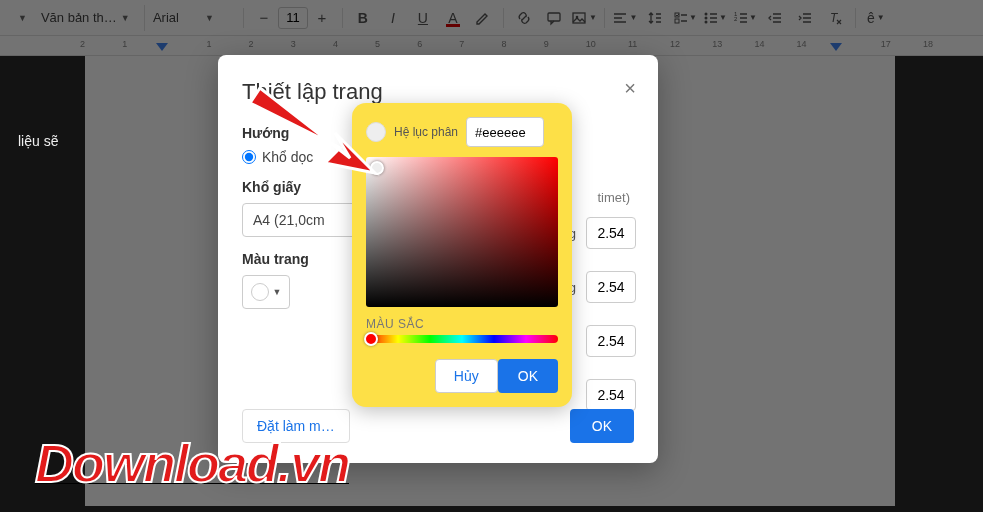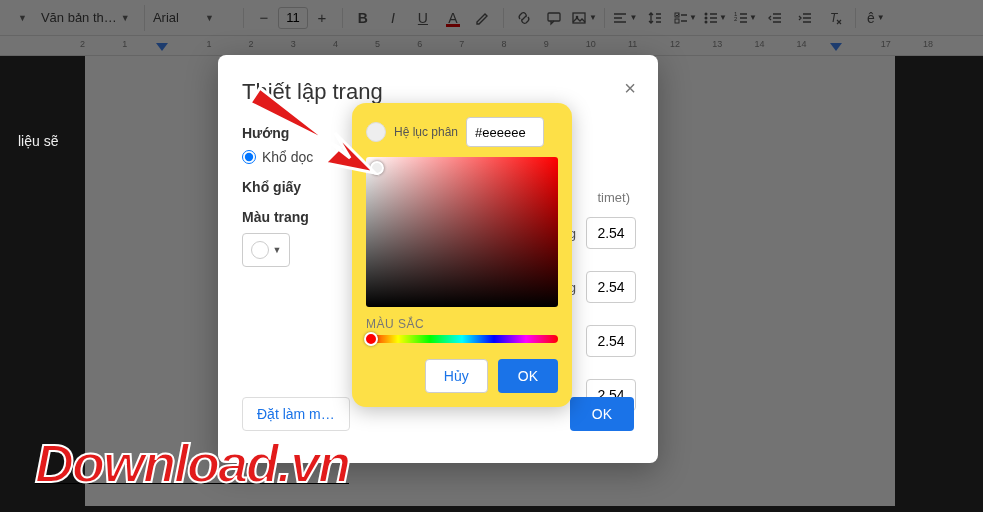--- a/index.html
+++ b/index.html
@@ -40,35 +40,35 @@
 .paper-input { width: 120px; height: 34px; border: 1px solid #ccc; border-radius: 4px; padding: 0 10px; font-size: 14px; color: #444; }
 .color-swatch-btn { width: 48px; height: 34px; border: 1px solid #ccc; border-radius: 4px; display: flex; align-items: center; justify-content: center; gap: 4px; cursor: pointer; }
 .color-swatch-btn .circle { width: 18px; height: 18px; border-radius: 50%; border: 1px solid #ccc; background: #fff; }
 .color-swatch-btn .caret { font-size: 9px; color: #555; }
 
 .margin-col { position: absolute; top: 162px; right: 22px; display: flex; flex-direction: column; gap: 22px; }
 .margin-row { display: flex; align-items: center; gap: 10px; justify-content: flex-end; }
 .margin-row .mlbl { font-size: 13px; color: #555; }
 .margin-input { width: 50px; height: 32px; border: 1px solid #ccc; border-radius: 4px; text-align: center; font-size: 14px; }
 
-.dlg-footer { position: absolute; bottom: 32px; left: 24px; right: 24px; display: flex; align-items: center; justify-content: space-between; }
+.dlg-footer { position: absolute; bottom: 20px; left: 24px; right: 24px; display: flex; align-items: center; justify-content: space-between; }
 .link-btn { color: #1a73e8; font-size: 14px; cursor: pointer; padding: 8px 14px; border: 1px solid #ddd; border-radius: 4px; background: #fff; }
 .primary-btn { background: #1a73e8; color: #fff; font-size: 14px; padding: 9px 22px; border: none; border-radius: 4px; cursor: pointer; font-weight: 500; }
 
 .picker { position: absolute; left: 352px; top: 103px; width: 220px; background: #fde047; border-radius: 14px; box-shadow: 0 4px 20px rgba(0,0,0,0.25); padding: 14px; z-index: 50; }
 .picker-top { display: flex; align-items: center; gap: 8px; margin-bottom: 10px; }
 .picker-top .preview { width: 20px; height: 20px; border-radius: 50%; background: #eeeeee; border: 1px solid #ddd; }
 .picker-top .hex-label { font-size: 12px; color: #555; }
 .picker-top .hex-input { width: 78px; height: 30px; border: 1px solid #ccc; border-radius: 4px; padding: 0 8px; font-size: 13px; }
 .sv-area { width: 192px; height: 150px; position: relative; border-radius: 3px; background: linear-gradient(to bottom, rgba(0,0,0,0), #000), linear-gradient(to right, #fff, #ff0000); margin-bottom: 10px; }
 .sv-handle { position: absolute; width: 14px; height: 14px; border-radius: 50%; border: 2px solid #fff; box-shadow: 0 0 3px rgba(0,0,0,0.5); left: 4px; top: 4px; background: #eee; }
 .hue-label { font-size: 12px; color: #777; letter-spacing: 0.5px; margin-bottom: 4px; }
 .hue-bar { width: 192px; height: 8px; border-radius: 4px; background: linear-gradient(to right, #ff0000, #ffff00, #00ff00, #00ffff, #0000ff, #ff00ff, #ff0000); position: relative; margin-bottom: 16px; }
 .hue-handle { position: absolute; left: -2px; top: -3px; width: 14px; height: 14px; border-radius: 50%; background: #ff0000; border: 2px solid #fff; box-shadow: 0 0 3px rgba(0,0,0,0.4); }
-.picker-footer { display: flex; justify-content: flex-end; gap: 10px; }
+.picker-footer { display: flex; justify-content: flex-end; }
 .picker-footer .cancel { background: #fff; border: 1px solid #ccc; color: #1a73e8; padding: 8px 18px; border-radius: 4px; font-size: 14px; cursor: pointer; }
 .picker-footer .ok { background: #1a73e8; color: #fff; border: none; padding: 8px 20px; border-radius: 4px; font-size: 14px; cursor: pointer; font-weight: 500; }
 
 .arrow { position: absolute; left: 240px; top: 78px; z-index: 60; pointer-events: none; }
 
 .watermark { position: absolute; left: 35px; bottom: 18px; z-index: 70; pointer-events: none; text-decoration: underline; }
 .watermark .txt { font-family: Arial Black, Arial, sans-serif; font-size: 54px; font-weight: 900; font-style: italic; color: #e21b1b; -webkit-text-stroke: 2px #fff; letter-spacing: -2px; }
 </style>
 </head>
 <body>
@@ -230,20 +230,21 @@
   <div class="dlg-row">
     <div class="dlg-label">Hướng</div>
     <label class="radio-row">
       <input type="radio" checked="" style="">
       <span>Khổ dọc</span>
     </label>
   </div>
 
   <div class="dlg-row" style="margin-top:14px">
     <div class="dlg-label">Khổ giấy</div>
+    <input class="paper-input" value="A4 (21,0cm" style="">
   </div>
 
   <div class="dlg-row" style="margin-top:14px">
     <div class="dlg-label">Màu trang</div>
     <div class="color-swatch-btn">
       <div class="circle"></div>
       <span class="caret">▼</span>
     </div>
   </div>
 

